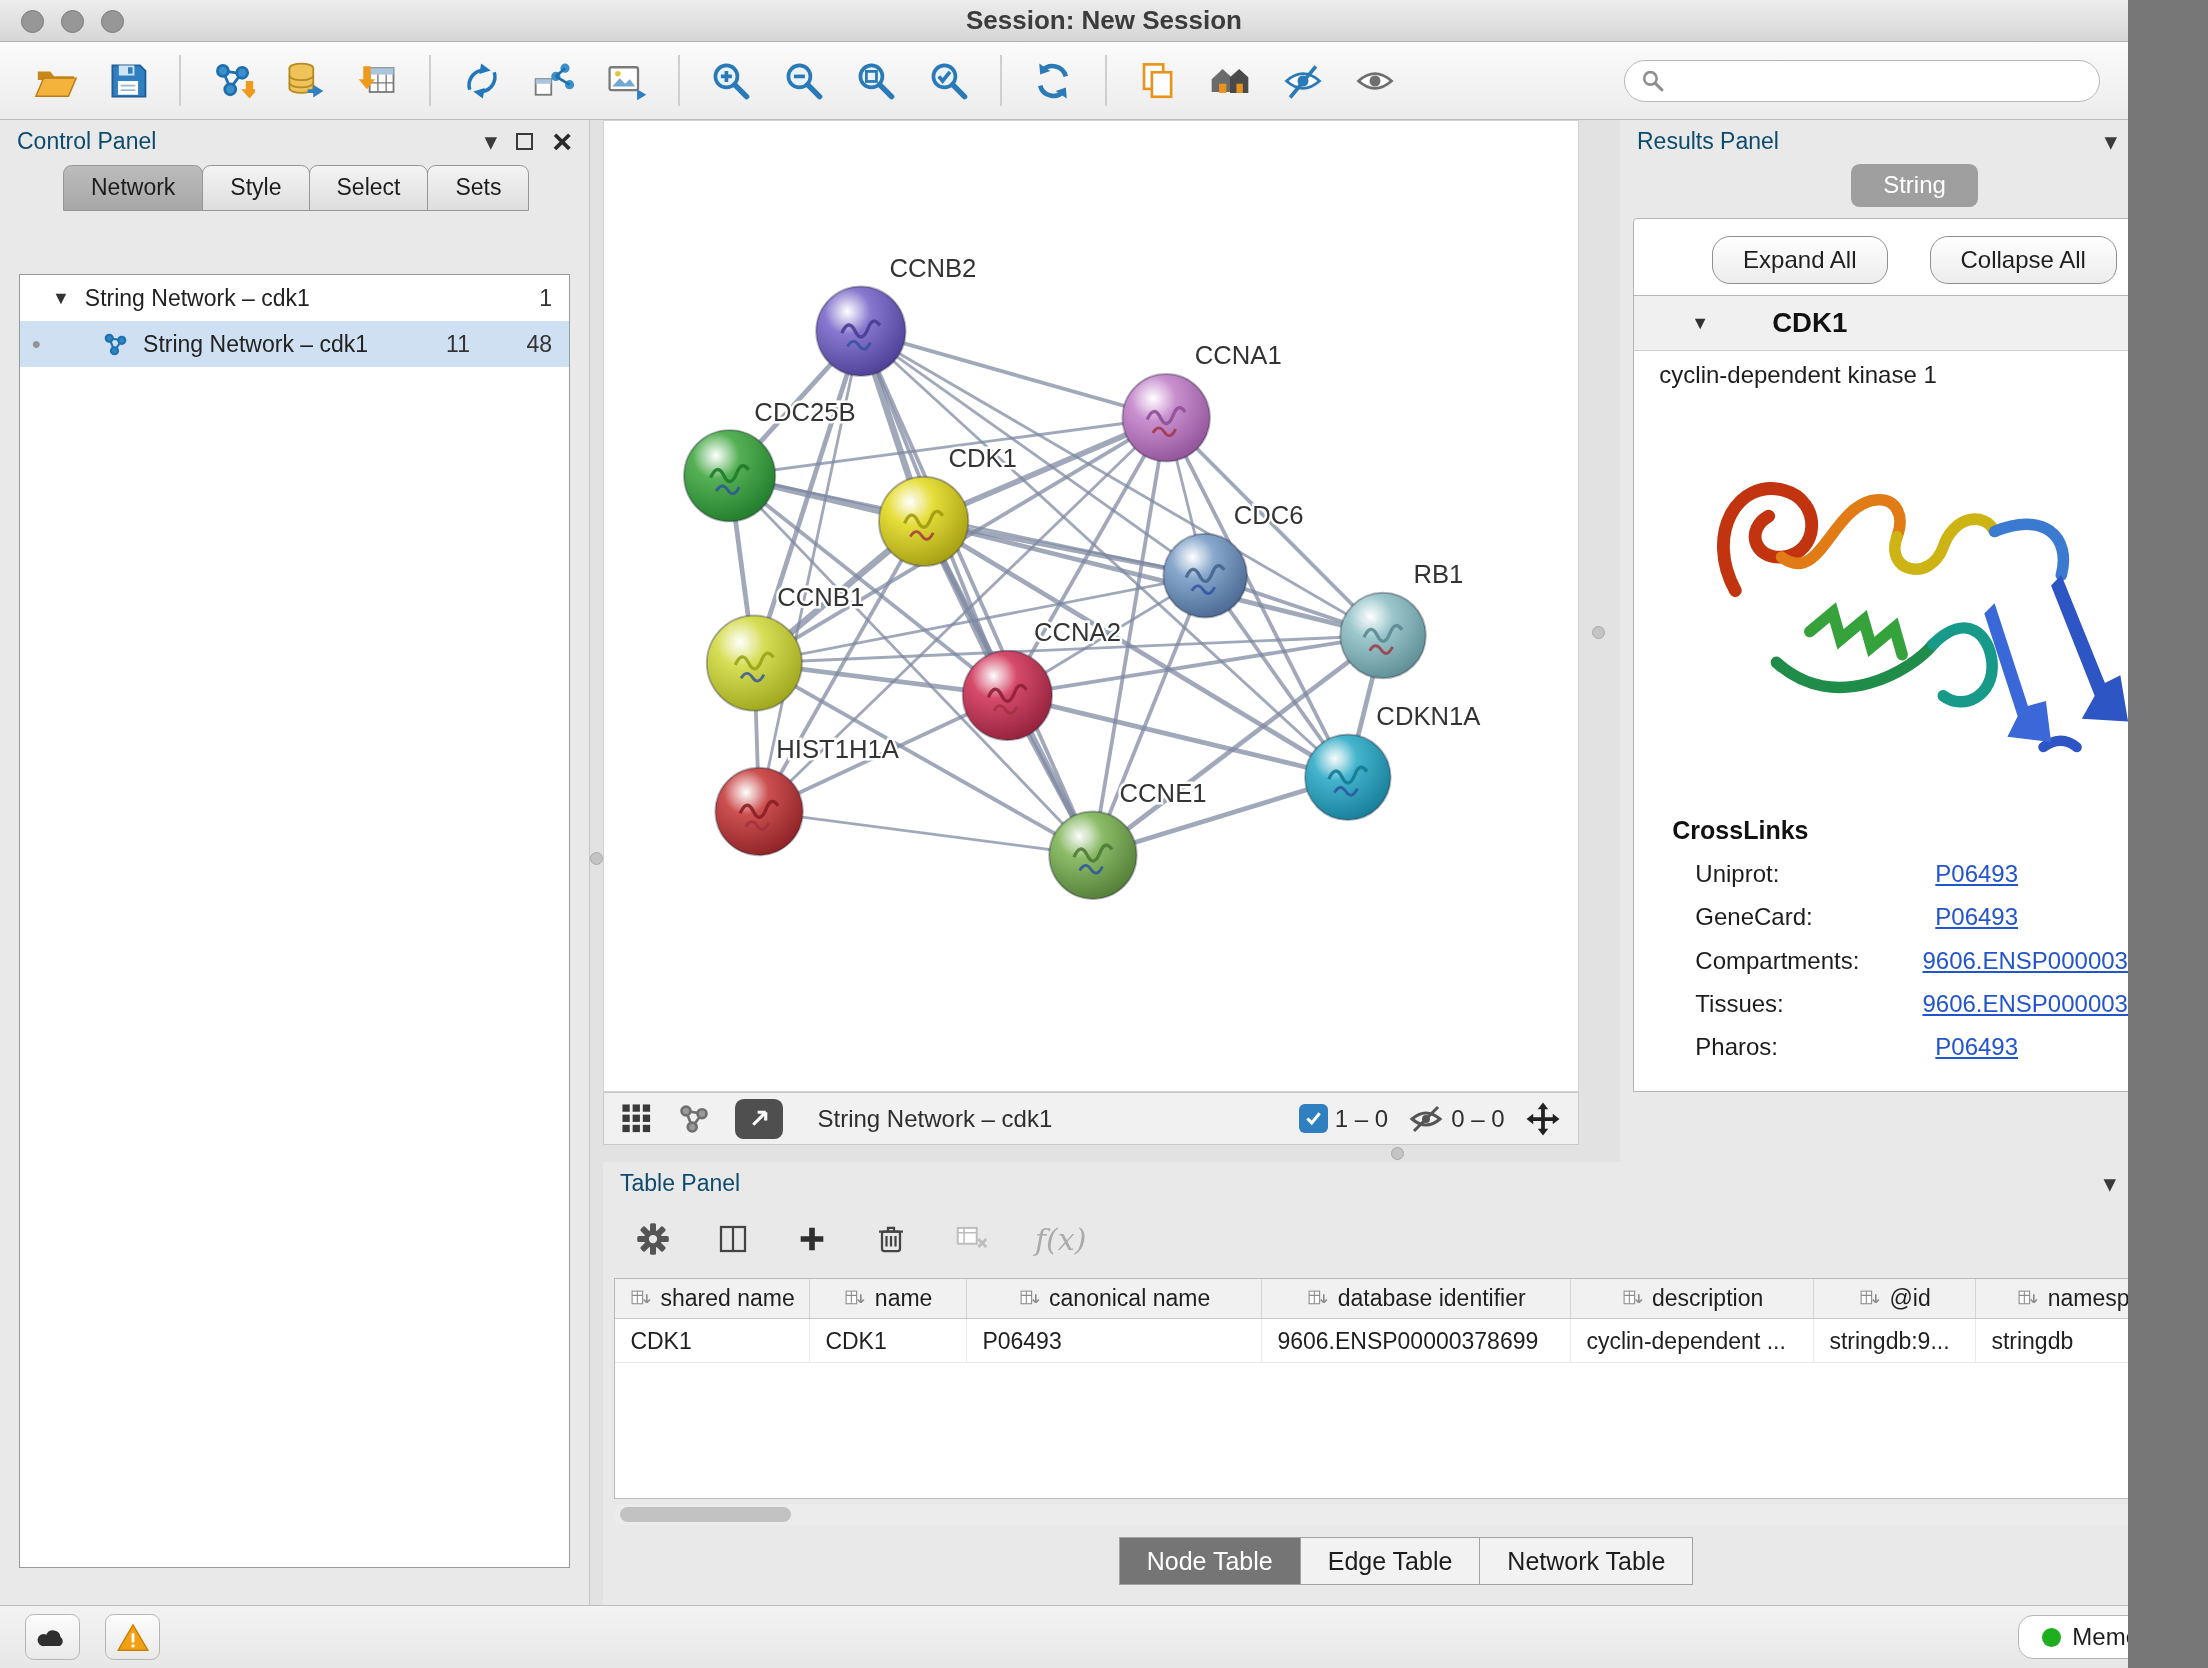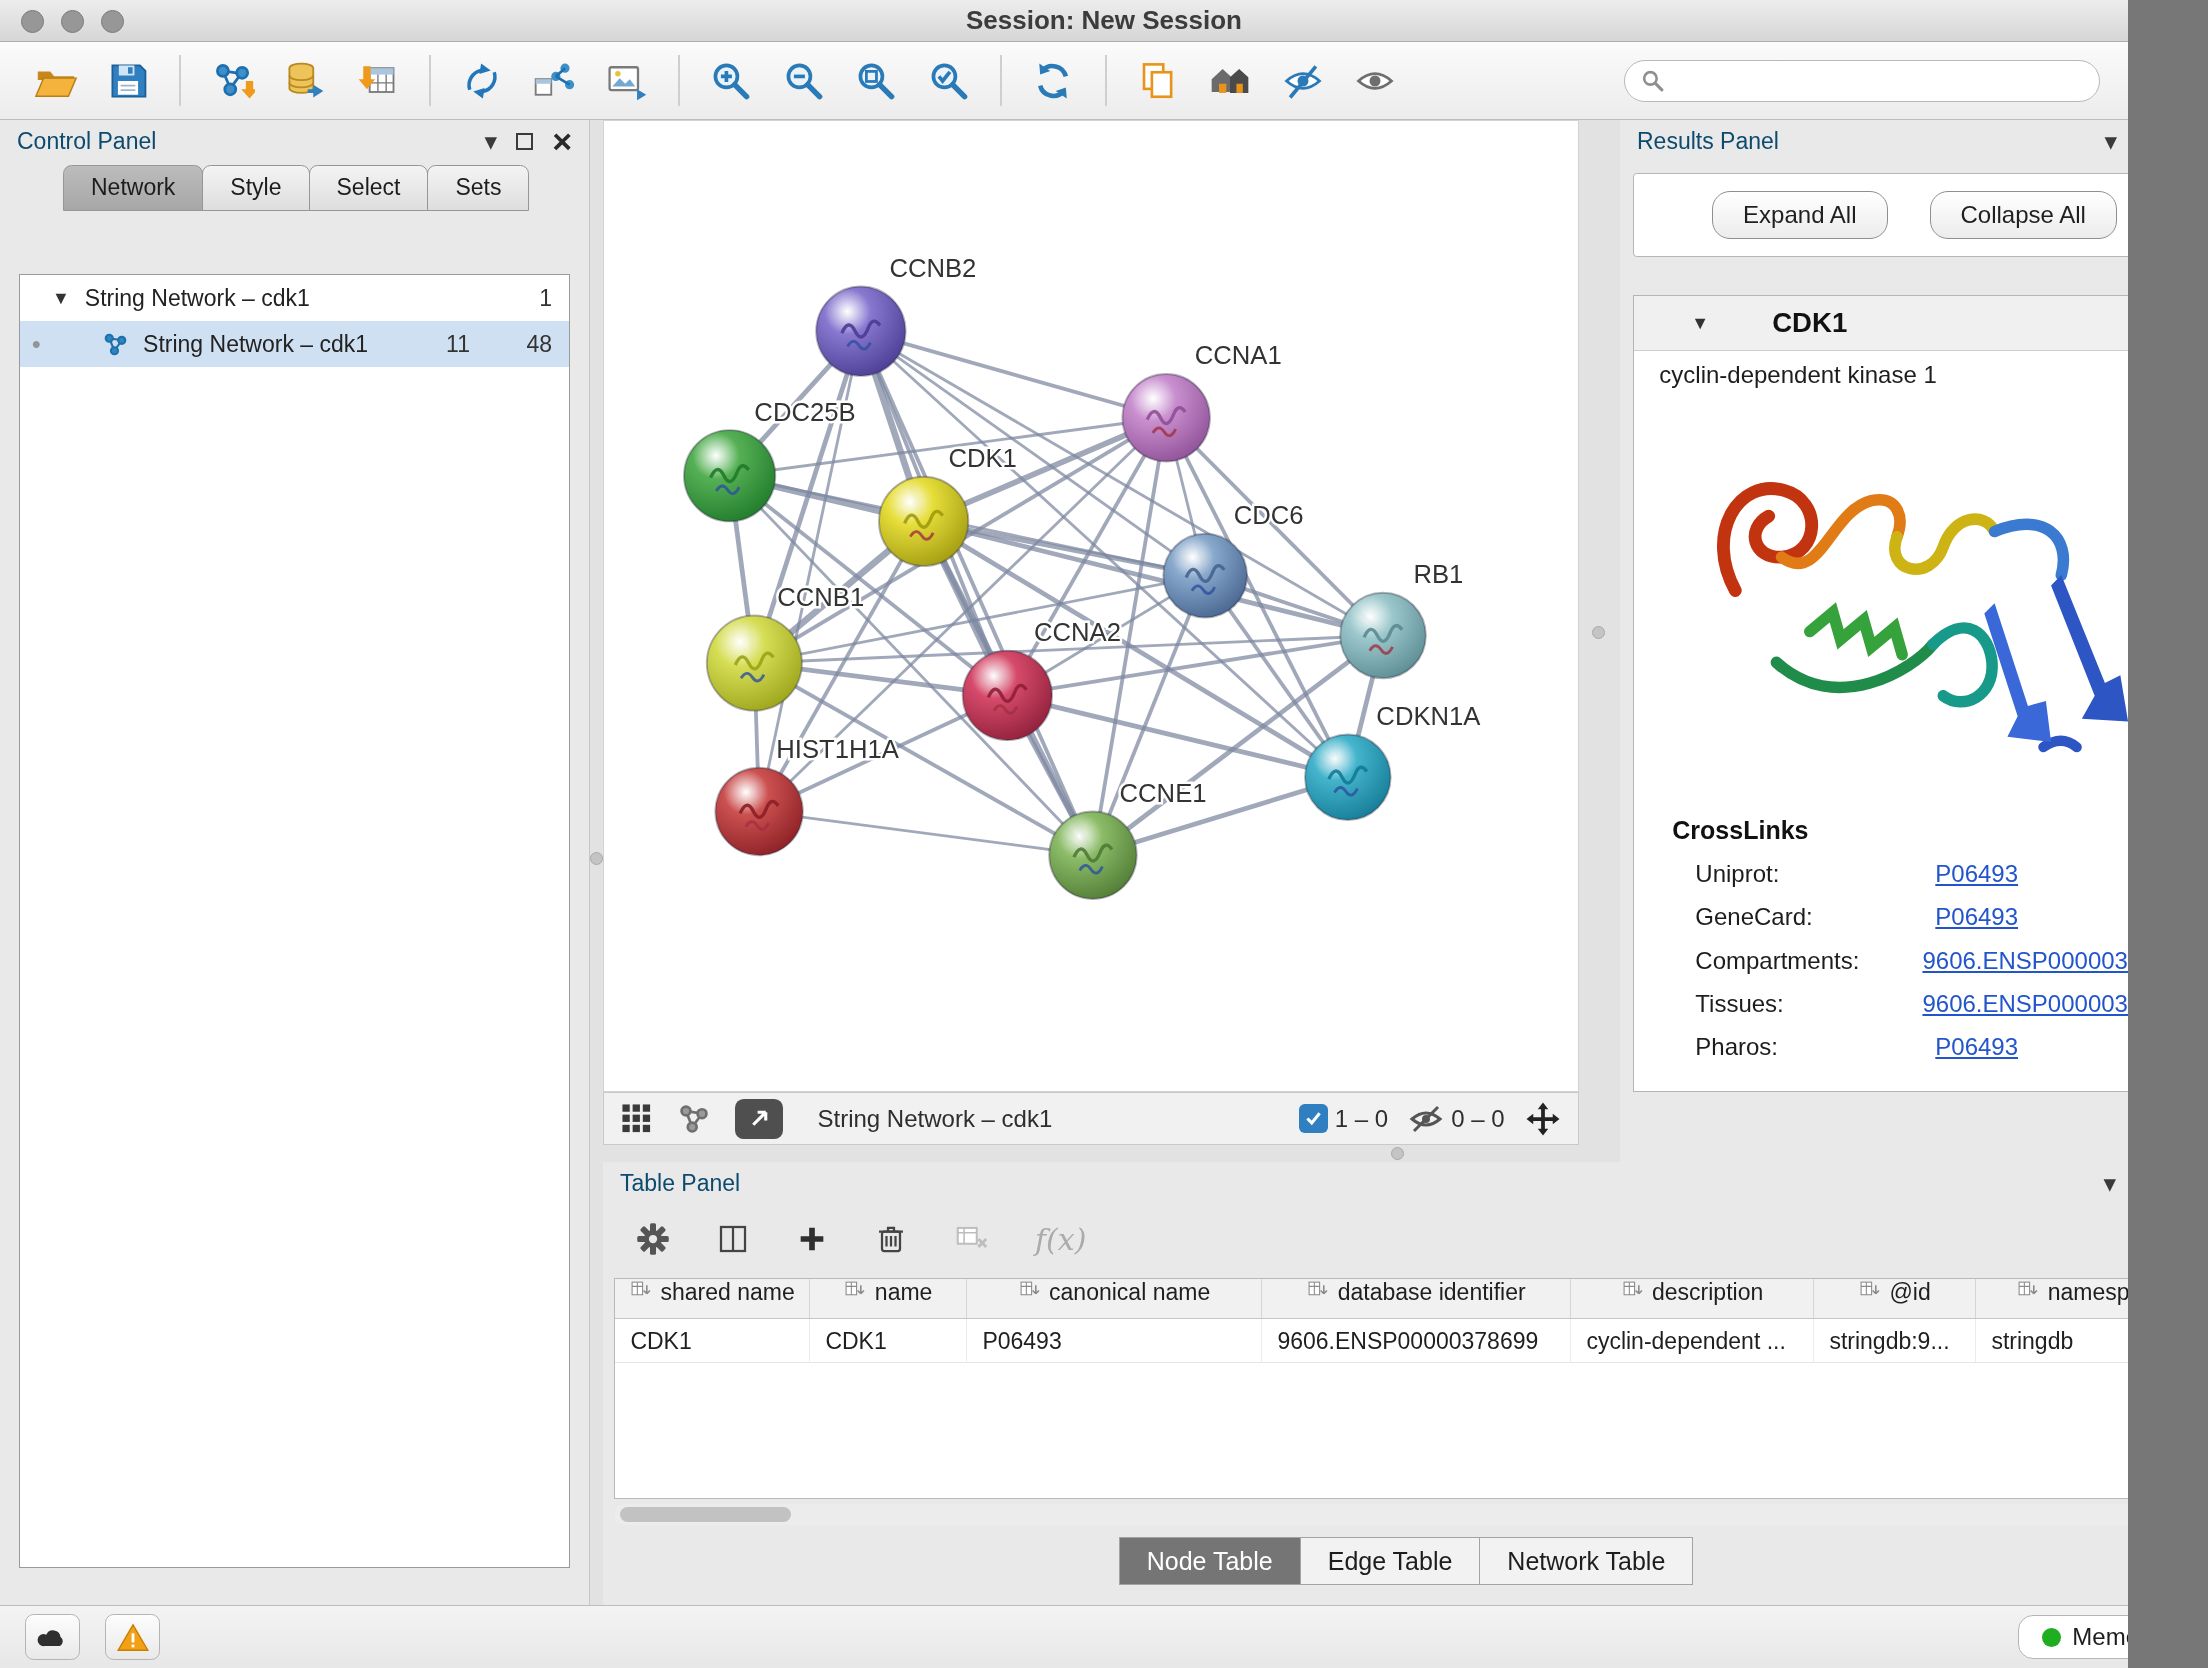--- a/index.html
+++ b/index.html
@@ -80,21 +80,21 @@
 .rp-xl-label{width:240px}
 .rp-xl-value{color:#2255cc;text-decoration:underline}
 .rp-scroll{position:absolute;right:0;top:0;bottom:0;width:13.3px;background:#f3f3f3;border-left:1px solid #dedede}
 
 
 .tablepanel{position:absolute;left:603px;top:1162px;width:1605px;height:443px;background:#e9e9e9}
 .tp-toolbar{height:70px;display:flex;align-items:center;padding:0 32px;gap:44px}
 .tp-fx{font-family:"DejaVu Serif",serif;font-style:italic;font-size:30px;color:#ababab}
 .tp-table{position:absolute;left:11.4px;right:11.4px;top:116px;height:221px;background:#fff;border:1px solid #b9b9b9;overflow:hidden}
 .tp-thead{display:flex;height:40px;background:#f1f1f1;border-bottom:1px solid #c6c6c6}
-.tp-th{display:flex;justify-content:center;gap:9.5px;font-size:23px;color:#1f1f1f;border-right:1px solid #d5d5d5}
+.tp-th{display:flex;align-items:center;justify-content:center;gap:9.5px;font-size:23px;color:#1f1f1f;border-right:1px solid #d5d5d5}
 .tp-row{display:flex;height:44px;border-bottom:1px solid #e6e6e6}
 .tp-td{font-size:23px;color:#1f1f1f;padding-left:15px;line-height:44px;border-right:1px solid #ececec;white-space:nowrap;overflow:hidden}
 .c0{width:195px}.c1{width:157px}.c2{width:295px}.c3{width:309px}.c4{width:243px}.c5{width:162px}.c6{flex:1}
 .tp-hscroll{position:absolute;left:11.4px;right:11.4px;top:342px;height:21px;background:#ececec;border-radius:10.5px}
 .tp-thumb{position:absolute;left:5.7px;top:2.9px;width:171px;height:15px;background:#c2c2c2;border-radius:7.6px}
 .tp-tabs{position:absolute;left:0;right:0;top:375px;display:flex;justify-content:center}
 .tp-tab{padding:8.6px 27px;font-size:25px;border:1px solid #a3a3a3;background:#f2f2f2;color:#1d1d1d;margin-right:-1px}
 .tp-tab.sel{background:#757575;color:#fff}
 
 
@@ -526,20 +526,23 @@
 
   <div class="results">
     <div class="phead">
       <span class="ptitle">Results Panel</span>
       <span class="ph-icons">
         <span class="ph-caret">▾</span>
         <span class="ph-max"></span>
         <span class="ph-close">×</span>
       </span>
     </div>
+    <div class="rp-tabwrap">
+      <span class="rp-tab">String</span>
+    </div>
     <div class="rp-btncard">
       <button class="rp-btn">Expand All</button>
       <button class="rp-btn">Collapse All</button>
     </div>
     <div class="rp-card">
       <div class="rp-cardheader">
         <span class="tri">▼</span>
         <span class="cname">CDK1</span>
       </div>
       <div class="rp-sub">cyclin-dependent kinase 1</div>

